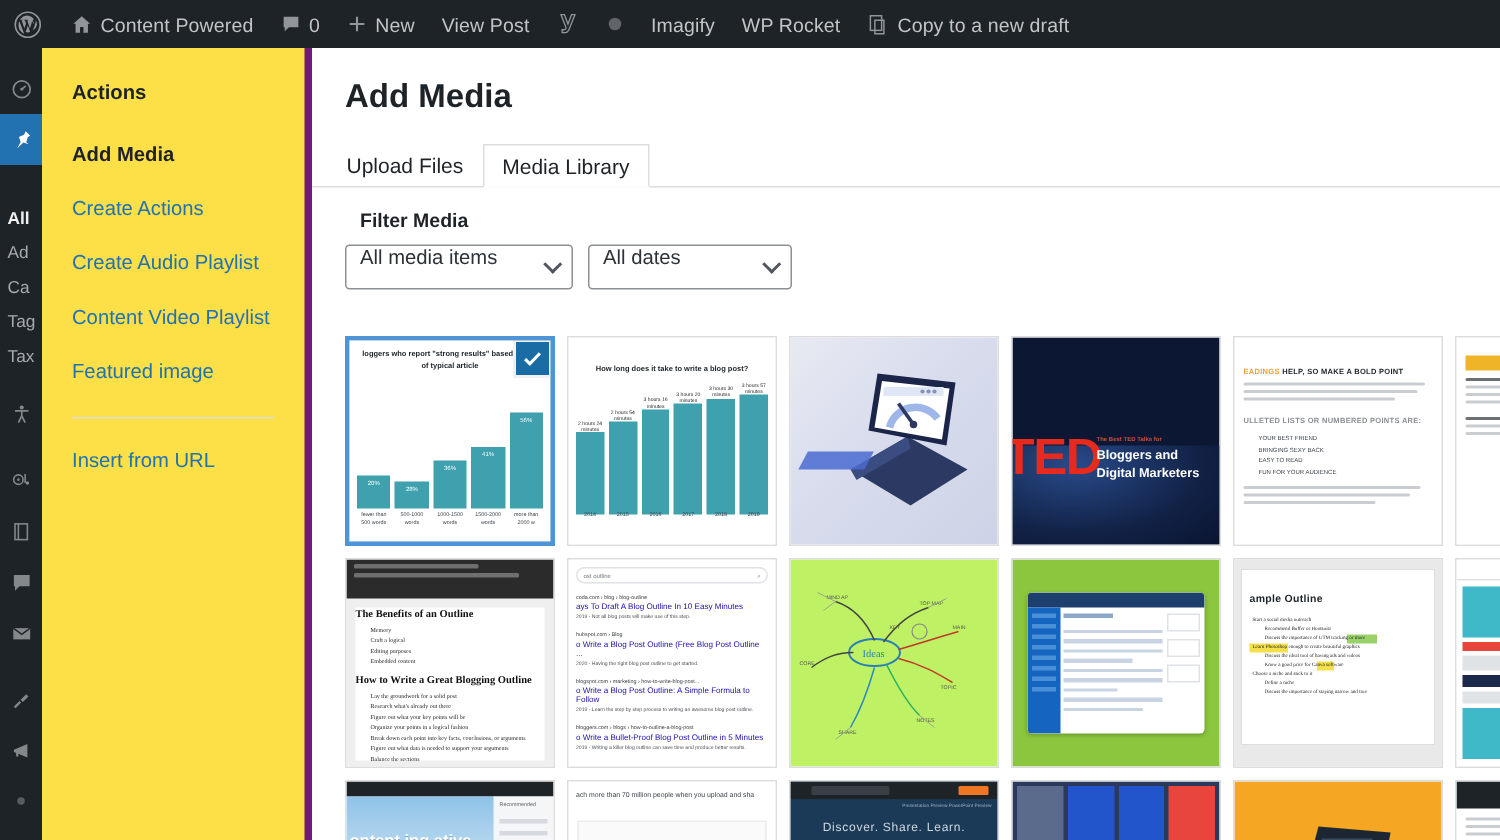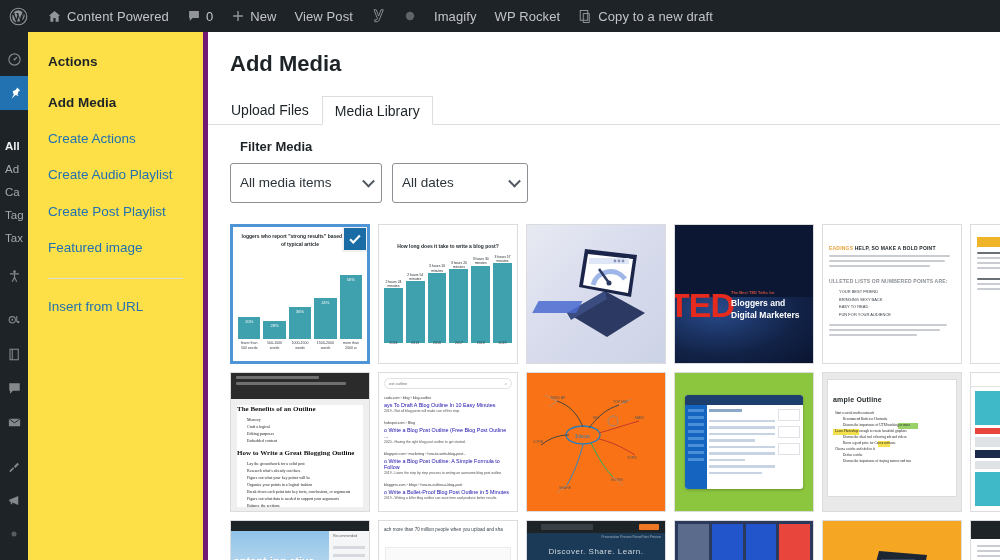--- a/index.html
+++ b/index.html
@@ -117,25 +117,25 @@
 
   .filters { padding: 14px 22px 0 22px; }
   .filter-label {
     font-size: 13px; font-weight: bold; color: #1d2327;
     margin-bottom: 9px;
     margin-left: 10px;
   }
   .filter-row { display: flex; gap: 10px; }
   .select {
     position: relative;
-    height: 40px;
+    height: 30px;
     border: 1px solid #8c8f94;
     border-radius: 3px;
     background: #fff;
-    display: flex; align-items: center;
+    display: flex; align-items: flex-start;
     padding: 0 28px 0 9px;
     font-size: 13.5px; color: #2c3338;
     cursor: pointer;
   }
   .select.wide { width: 152px; }
   .select.narrow { width: 136px; }
   .caret {
     position: absolute; right: 8px; top: 50%;
     transform: translateY(-60%);
     width: 9px; height: 9px;
@@ -259,21 +259,21 @@
     height: 11px; border: 1px solid #dfe1e5; border-radius: 6px;
     margin-bottom: 7px; display: flex; align-items: center; padding: 0 4px;
     font-size: 4px; color: #70757a; justify-content: space-between;
   }
   .g-res { margin-bottom: 7px; }
   .g-url { font-size: 3.6px; color: #3c4043; margin-bottom: 1.5px; }
   .g-title { font-size: 5.4px; color: #1a0dab; margin-bottom: 1.5px; }
   .g-snip { font-size: 3.4px; color: #4d5156; line-height: 1.5; }
 
   
-  .mm-bg { background: #f97316; text-align: center; }
+  .mm-bg { background: #bef264; text-align: center; }
 
   
   .green-bg { background: #8cc63f; }
   .editor-card {
     position: absolute; left: 10px; top: 22px; right: 10px; bottom: 22px;
     background: #fff; border-radius: 3px; overflow: hidden;
     box-shadow: 0 1px 3px rgba(0,0,0,.25);
   }
   .editor-top { height: 10px; background: #1d3f6e; }
   .editor-side { position: absolute; left: 0; top: 10px; bottom: 0; width: 22px; background: #1565c0; }
@@ -462,21 +462,21 @@
   </div>
 </div>
 
 <div id="modal">
 
   <div id="menu-sidebar">
     <div class="menu-heading">Actions</div>
     <a class="menu-item active">Add Media</a>
     <a class="menu-item">Create Actions</a>
     <a class="menu-item">Create Audio Playlist</a>
-    <a class="menu-item">Create Post Playlist</a>
+    <a class="menu-item">Content Video Playlist</a>
     <a class="menu-item">Featured image</a>
     <div class="menu-sep"></div>
     <a class="menu-item">Insert from URL</a>
   </div>
 
   <div id="content">
     <div class="modal-title">Add Media</div>
 
     <div class="tabs">
       <div class="tab">Upload Files</div>

